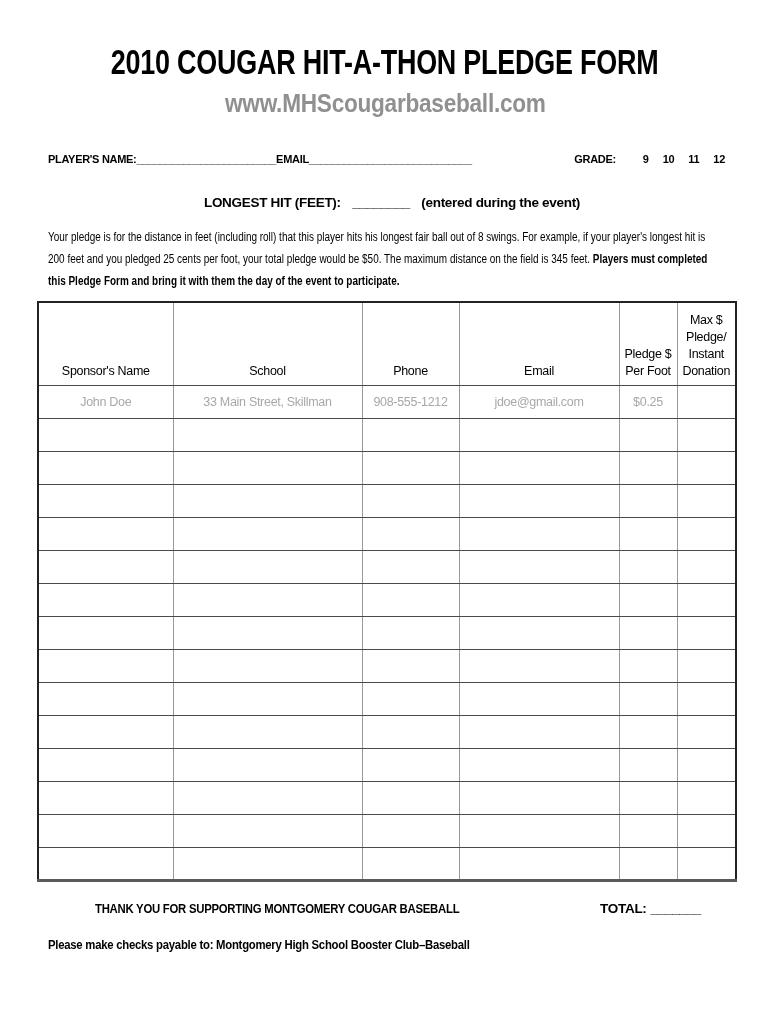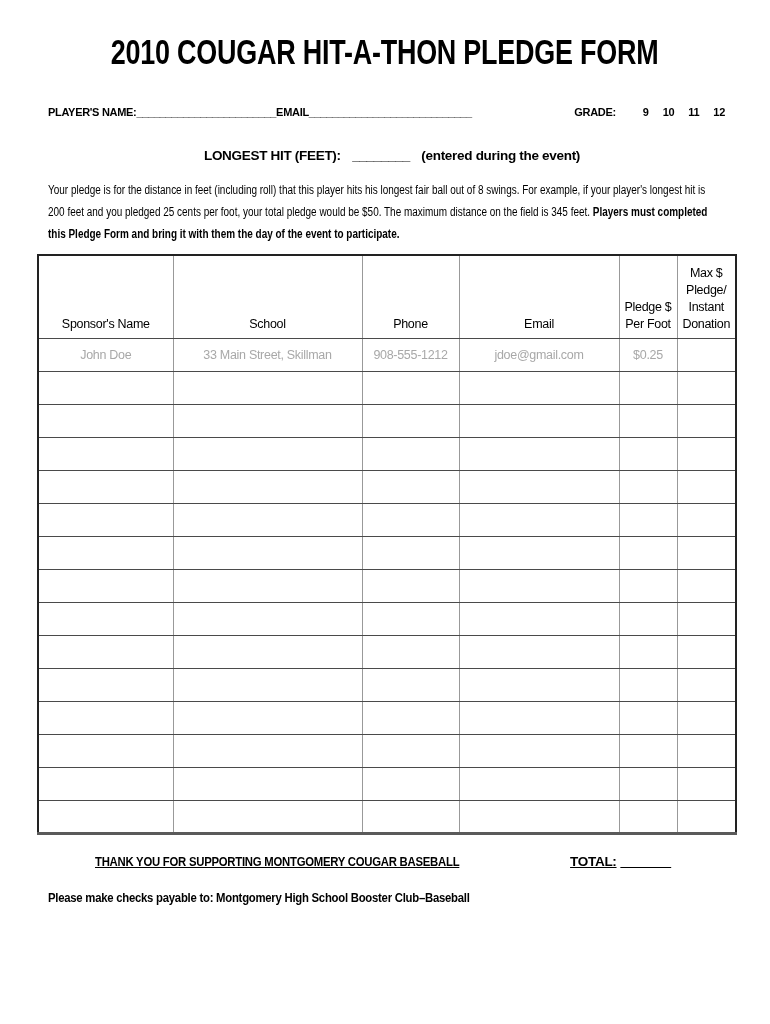--- a/index.html
+++ b/index.html
@@ -7,21 +7,21 @@
   .page {
     position: relative;
     width: 770px;
     height: 1024px;
     background: #ffffff;
     overflow: hidden;
     font-family: "Liberation Sans", sans-serif;
     color: #000;
     letter-spacing: -0.3px;
   }
-  .title-wrap { padding-top: 32px; text-align: center; white-space: nowrap; }
+  .title-wrap { padding-top: 42px; text-align: center; white-space: nowrap; }
   .page-title {
     display: inline-block;
     font-size: 35px;
     font-weight: bold;
     line-height: 40px;
     transform: scaleX(0.77);
     transform-origin: 50% 50%;
     white-space: nowrap;
   }
   .subtitle-wrap { margin-top: 6px; text-align: center; white-space: nowrap; }
@@ -92,45 +92,47 @@
     white-space: pre-line;
   }
   .pledge-table td {
     height: 33px;
     text-align: center;
     vertical-align: middle;
     font-size: 12.5px;
   }
   .pledge-table tr.example td { color: #a8a8a8; }
   .thanks-line {
-    margin: 19px 99px 0 95px;
+    margin: 19px 69px 0 95px;
     display: flex;
     justify-content: space-between;
     align-items: center;
     font-size: 13.5px;
     font-weight: bold;
     white-space: nowrap;
-    text-decoration: underline;
   }
   .condense-left { display: inline-block; transform: scaleX(0.84); transform-origin: 0 50%; white-space: nowrap; }
   .total-group span { margin-left: 4px; }
   .checks-line {
     margin: 21px 0 0 48px;
     font-size: 13.5px;
     font-weight: bold;
     white-space: nowrap;
   }
 </style>
 </head>
 <body>
 
 <div class="page">
 
   <div class="title-wrap">
     <div class="page-title">2010 COUGAR HIT-A-THON PLEDGE FORM</div>
+  </div>
+  <div class="subtitle-wrap">
+    <div class="website">www.MHScougarbaseball.com</div>
   </div>
 
   <div class="player-line">
     <span>PLAYER'S NAME:</span>
     <span>________________________</span>
     <span>EMAIL</span>
     <span>____________________________</span>
     <span class="spacer"></span>
     <span class="grade-group">
       <span class="gl">GRADE:</span>

